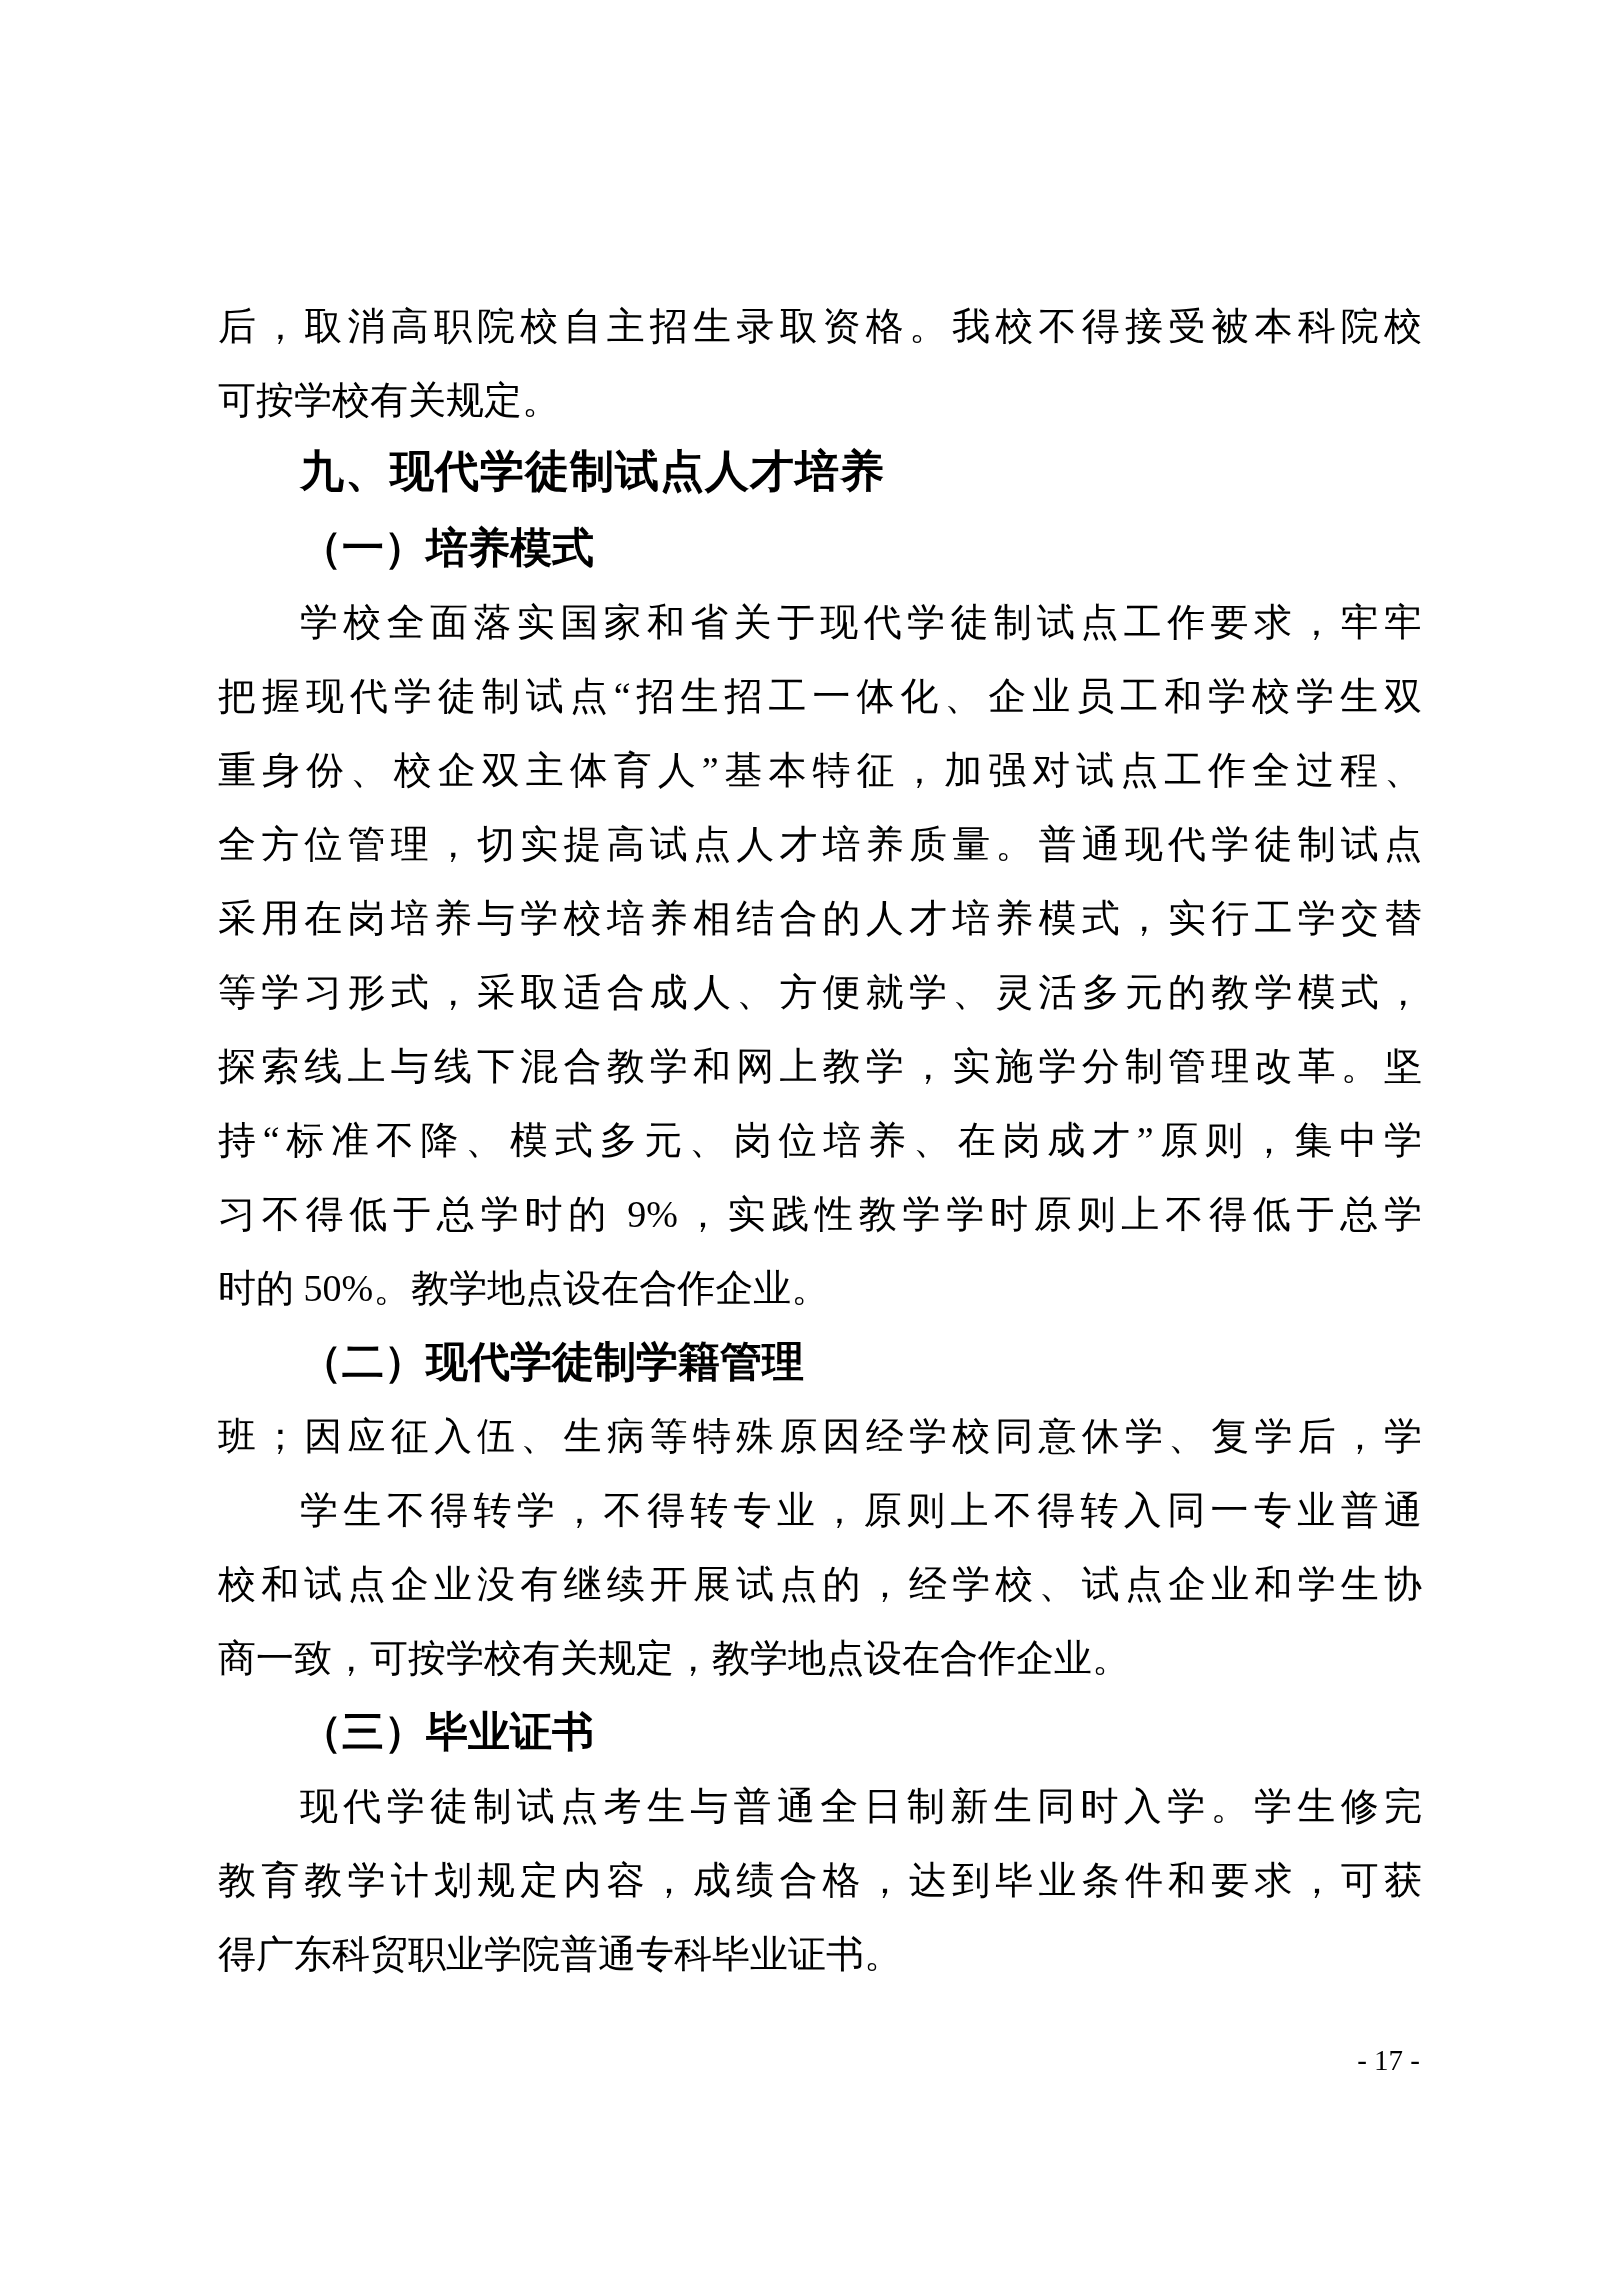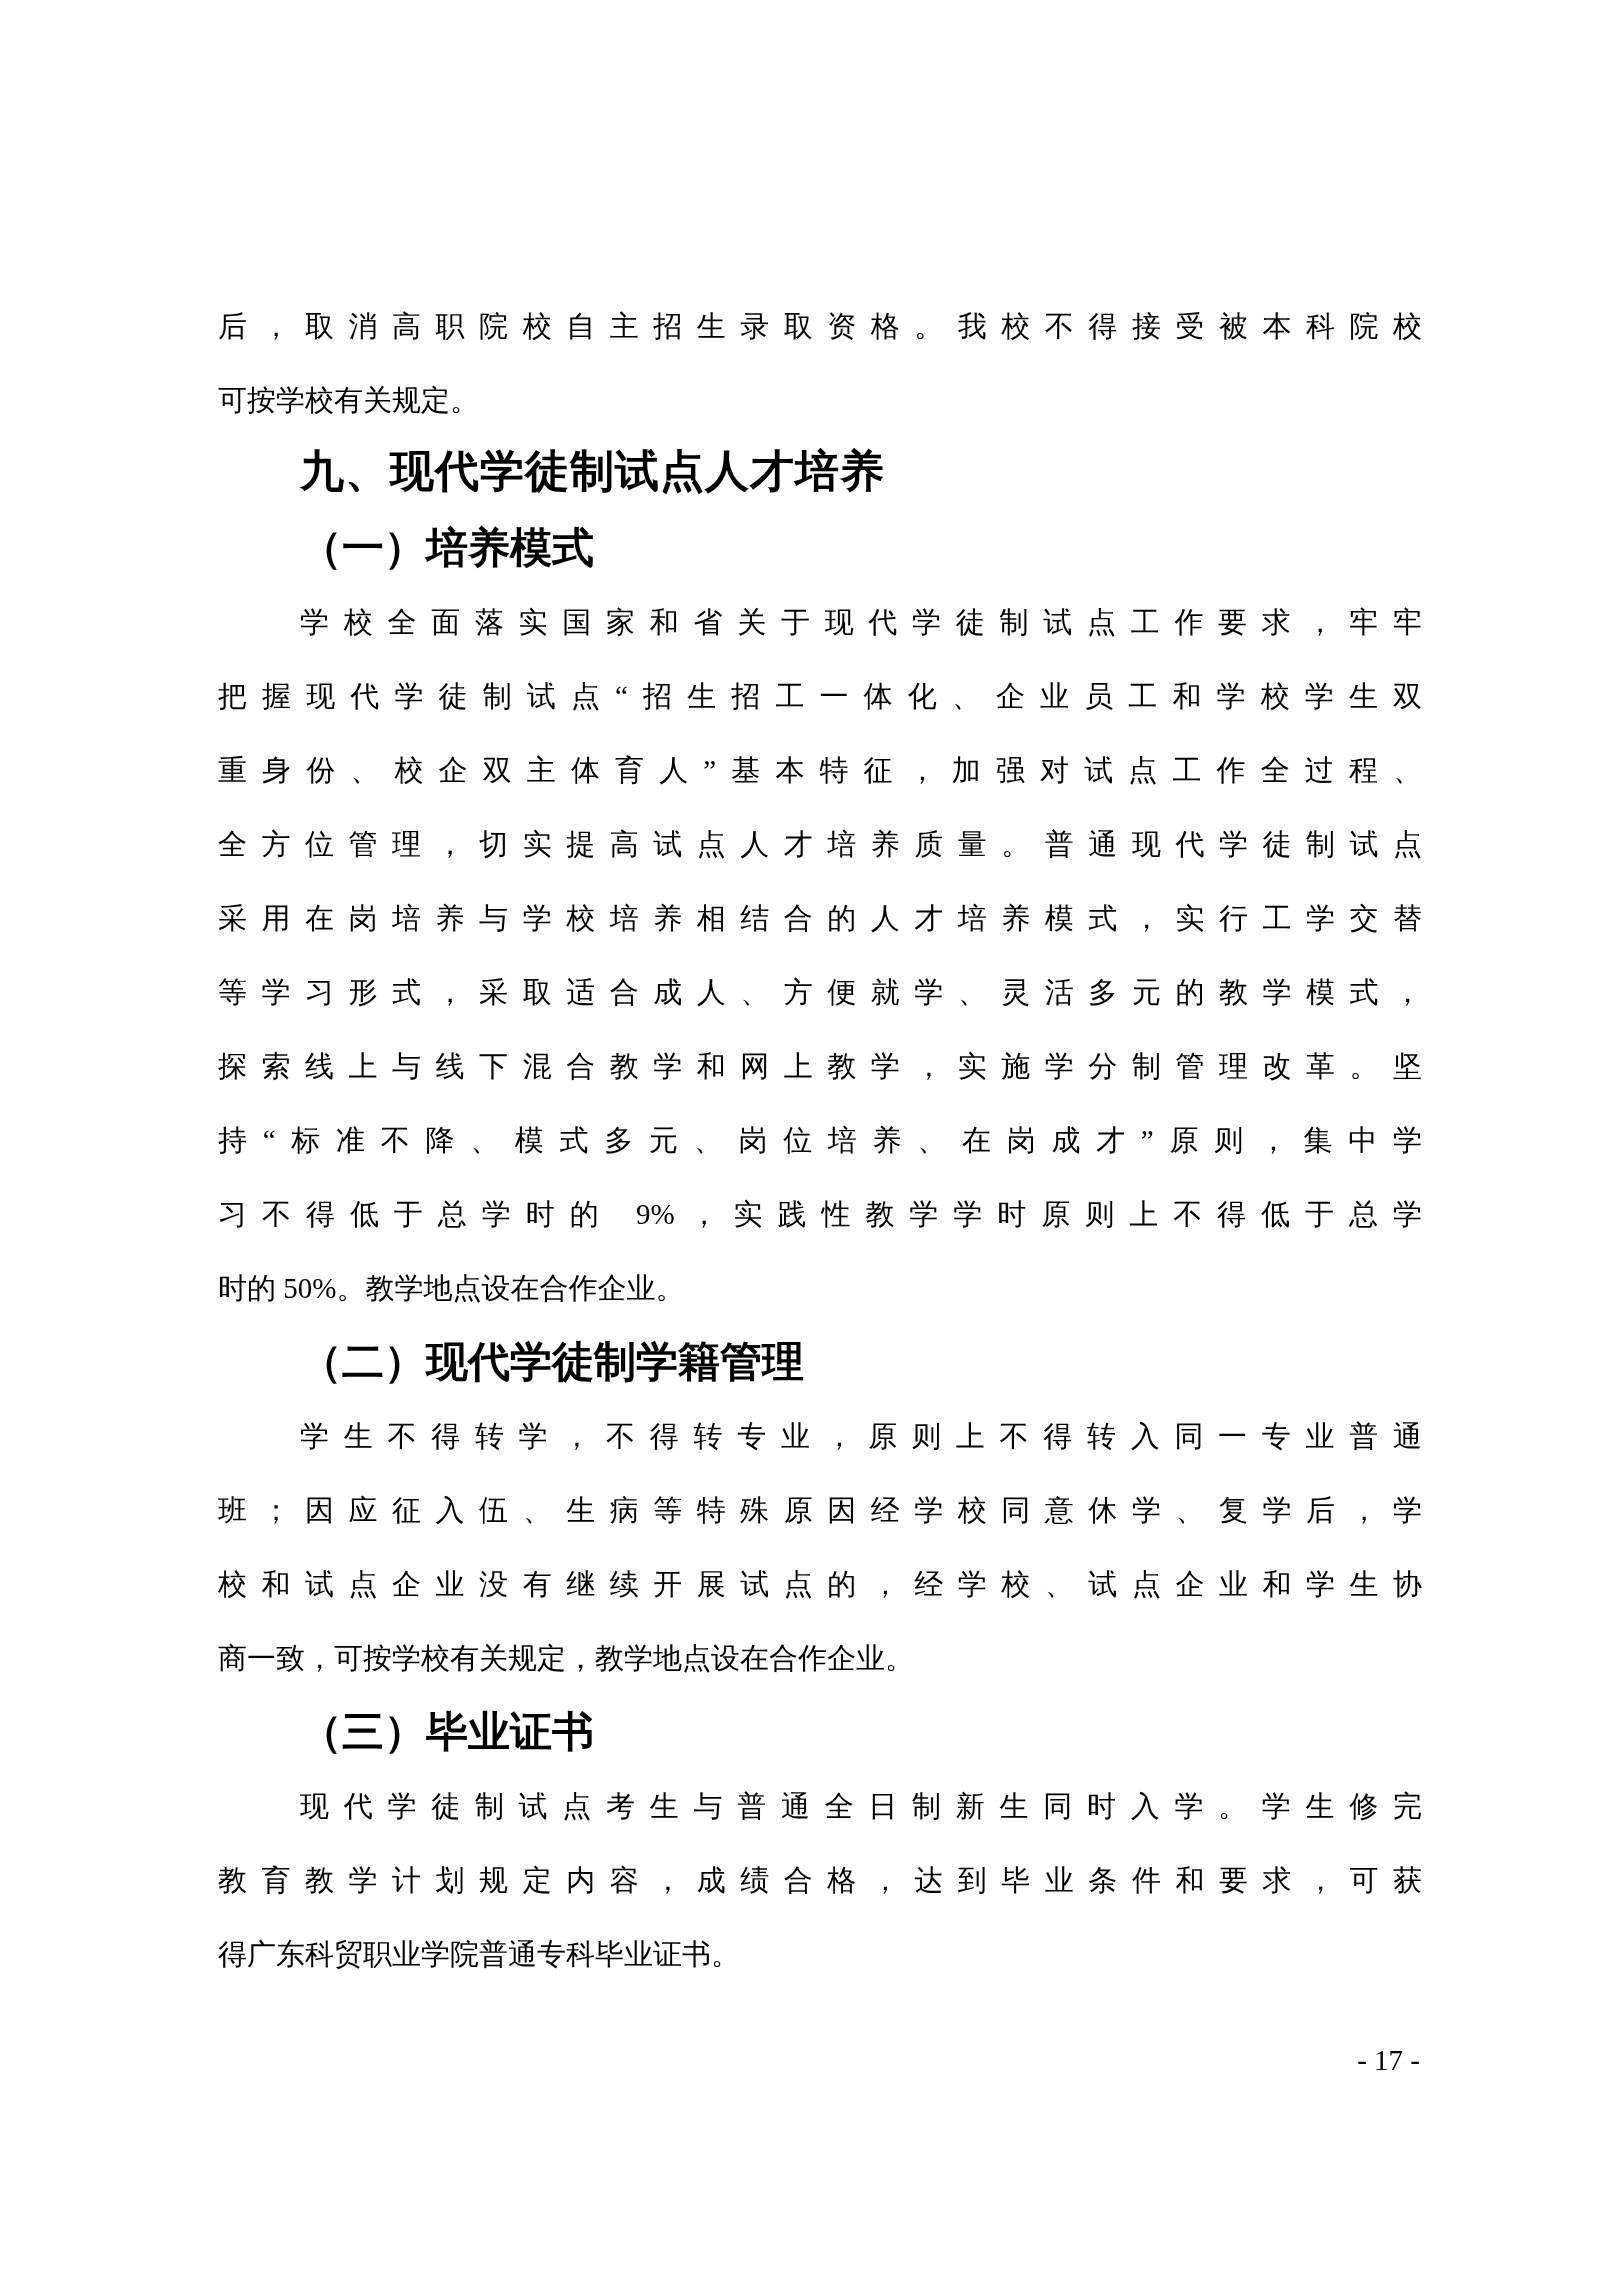--- a/index.html
+++ b/index.html
@@ -17,21 +17,21 @@
   }
   .text-block {
     position: absolute;
     left: 218px;
     top: 289px;
     width: 1204px;
   }
   .line {
     height: 74px;
     line-height: 74px;
-    font-size: 29px;
+    font-size: 38px;
     letter-spacing: 0;
     white-space: normal;
   }
   .line.body {
     text-align: justify;
     text-align-last: justify;
   }
   .line.body.last {
     text-align: justify;
     text-align-last: left;
@@ -73,22 +73,22 @@
       <div class="line body">把握现代学徒制试点“招生招工一体化、企业员工和学校学生双</div>
       <div class="line body">重身份、校企双主体育人”基本特征，加强对试点工作全过程、</div>
       <div class="line body">全方位管理，切实提高试点人才培养质量。普通现代学徒制试点</div>
       <div class="line body">采用在岗培养与学校培养相结合的人才培养模式，实行工学交替</div>
       <div class="line body">等学习形式，采取适合成人、方便就学、灵活多元的教学模式，</div>
       <div class="line body">探索线上与线下混合教学和网上教学，实施学分制管理改革。坚</div>
       <div class="line body">持“标准不降、模式多元、岗位培养、在岗成才”原则，集中学</div>
       <div class="line body">习不得低于总学时的 9%，实践性教学学时原则上不得低于总学</div>
       <div class="line body last">时的 50%。教学地点设在合作企业。</div>
       <div class="line subheading">（二）现代学徒制学籍管理</div>
+      <div class="line body">班；因应征入伍、生病等特殊原因经学校同意休学、复学后，学</div>
       <div class="line body indent">学生不得转学，不得转专业，原则上不得转入同一专业普通</div>
-      <div class="line body">班；因应征入伍、生病等特殊原因经学校同意休学、复学后，学</div>
       <div class="line body">校和试点企业没有继续开展试点的，经学校、试点企业和学生协</div>
       <div class="line body last">商一致，可按学校有关规定，教学地点设在合作企业。</div>
       <div class="line subheading">（三）毕业证书</div>
       <div class="line body indent">现代学徒制试点考生与普通全日制新生同时入学。学生修完</div>
       <div class="line body">教育教学计划规定内容，成绩合格，达到毕业条件和要求，可获</div>
       <div class="line body last">得广东科贸职业学院普通专科毕业证书。</div>
     </main>
   <div class="page-footer">
     <span class="page-number">- 17 -</span>
   </div>

